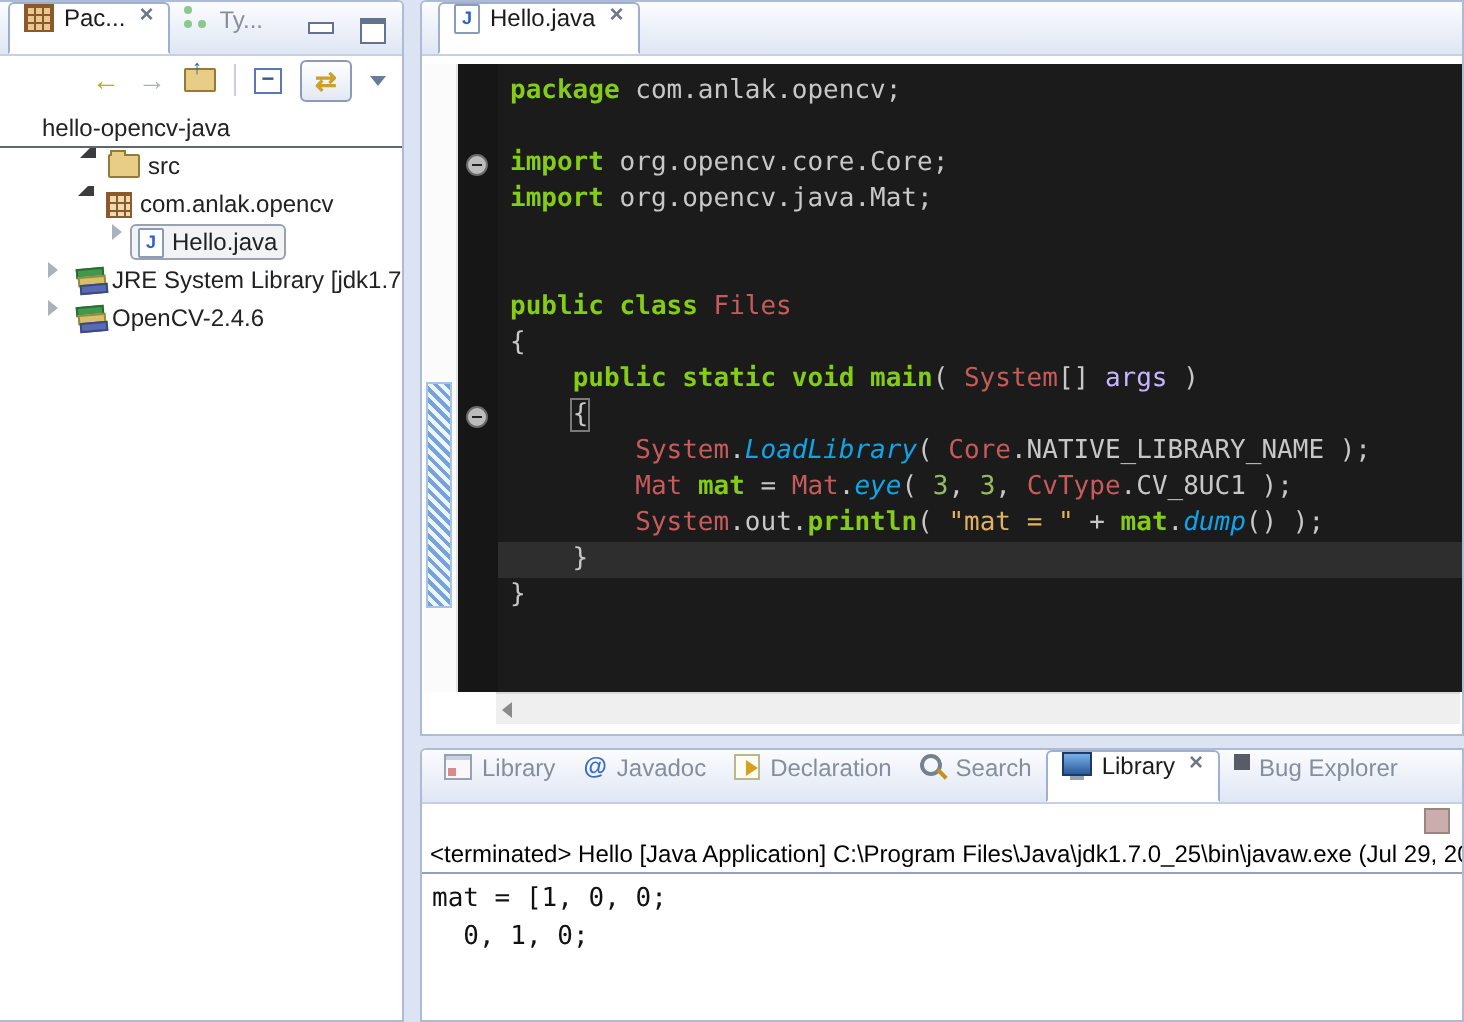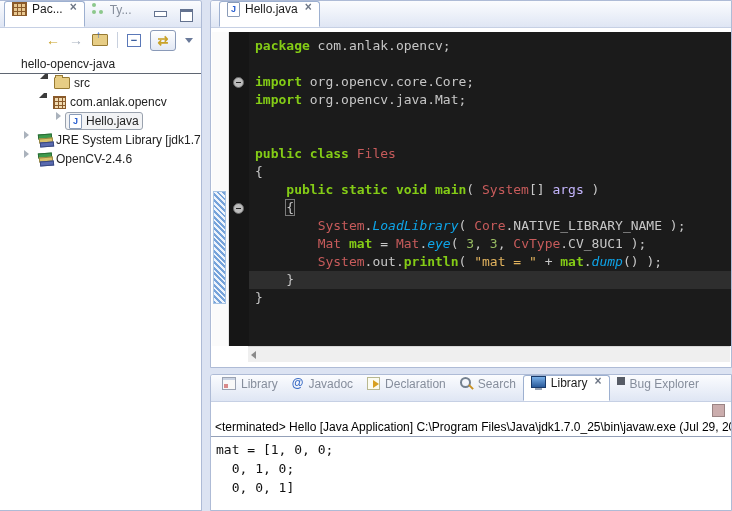--- a/index.html
+++ b/index.html
@@ -280,17 +280,16 @@
         </div>
         <div class="tab"></div>
       </div>
     <div class="cv-toolbar">
       <span class="console-pin"></span>
     </div>
     <div class="cv-status">&lt;terminated&gt; Hello [Java Application] C:\Program Files\Java\jdk1.7.0_25\bin\javaw.exe (Jul 29, 20</div>
     <div class="cv-output">
         <div class="out-line">mat = [1, 0, 0;</div>
         <div class="out-line">  0, 1, 0;</div>
-        <div class="out-line">  0, 0, 1]</div>
       </div>
   </div>
 
 </div>
 
 </body></html>

